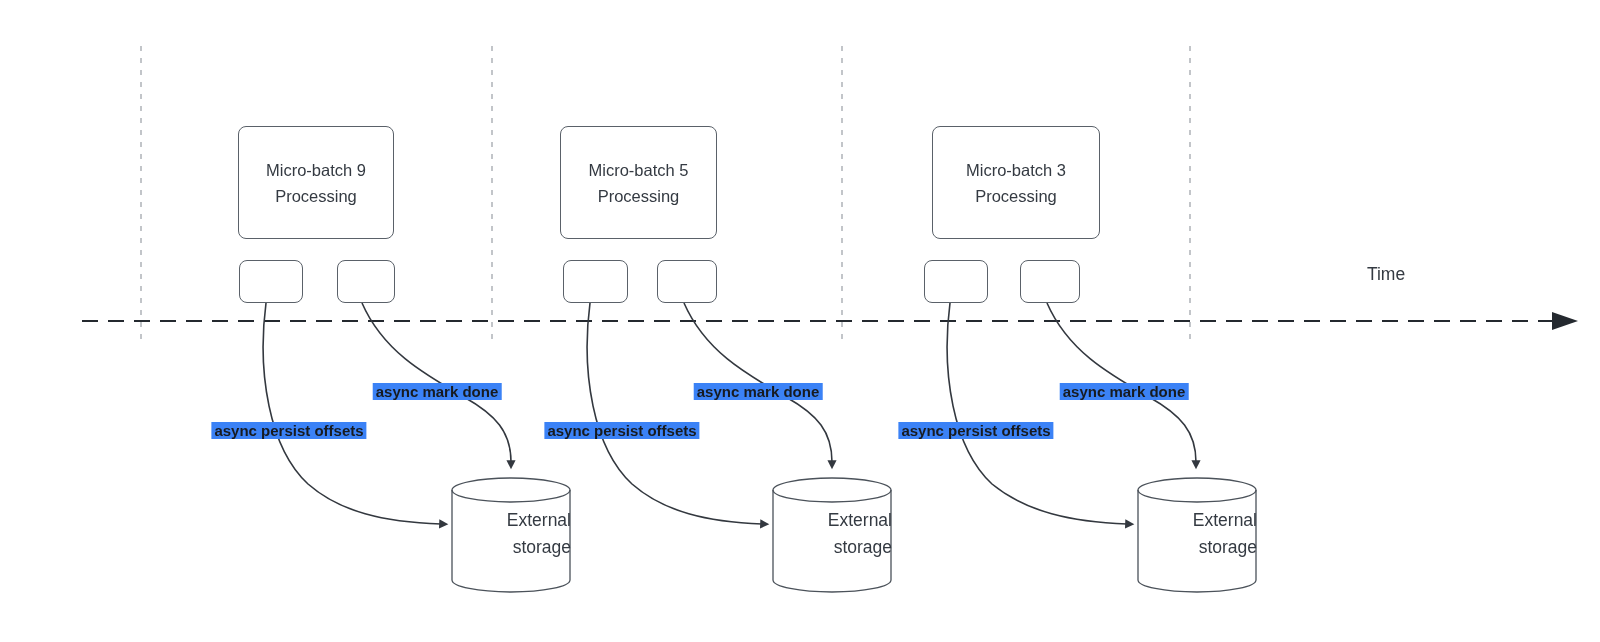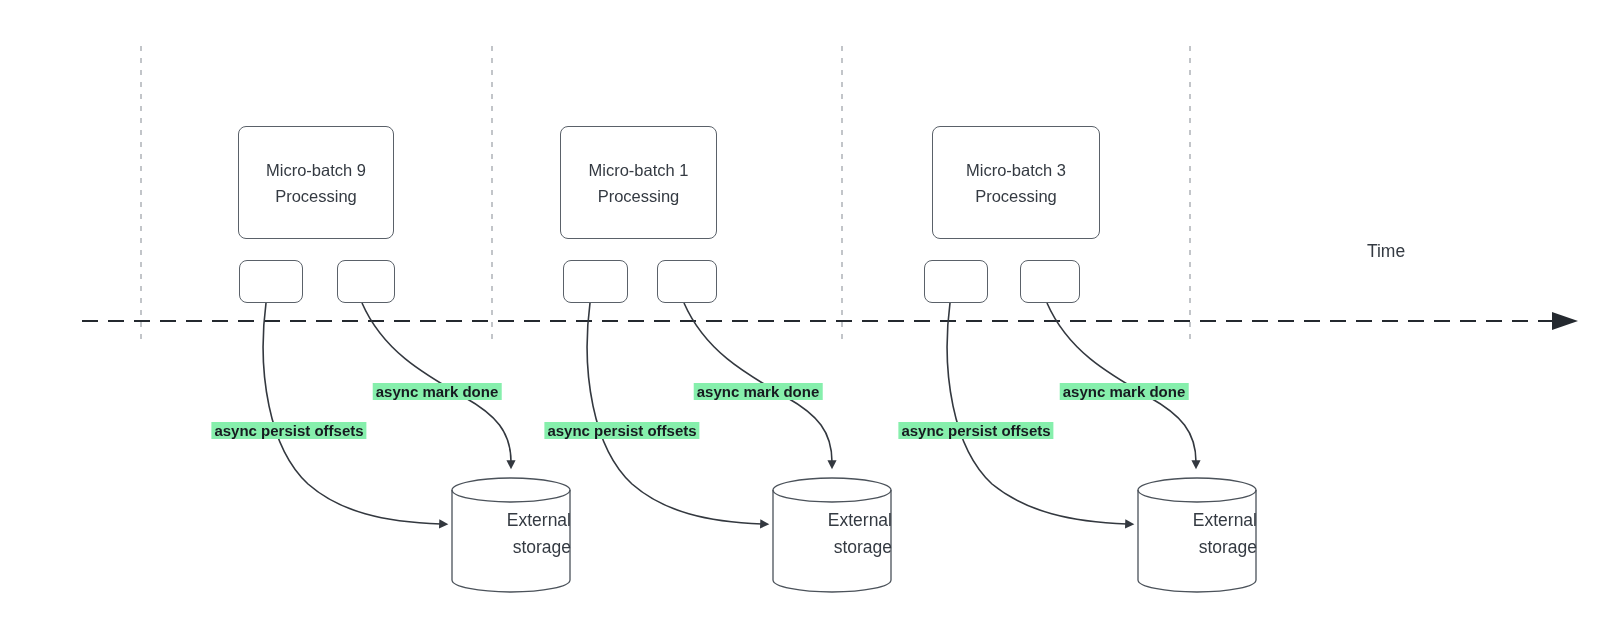--- a/index.html
+++ b/index.html
@@ -38,39 +38,39 @@
     border-radius: 8px;
     background: #ffffff;
     box-sizing: border-box;
   }
   .arrow-label {
     position: absolute;
     transform: translateX(-50%);
     font-size: 15px;
     font-weight: bold;
     color: #171b20;
-    background: #86efac;
+    background: #3b82f6;
     padding: 0 3px;
     white-space: nowrap;
     line-height: 17px;
   }
   .storage-label {
     position: absolute;
     top: 507px;
     width: 120px;
     text-align: right;
     white-space: pre-line;
     font-size: 17.5px;
     line-height: 27px;
     color: #343a42;
   }
   .time-label {
     position: absolute;
     left: 1336px;
-    top: 241px;
+    top: 264px;
     width: 100px;
     text-align: center;
     font-size: 17.5px;
     color: #343a42;
   }
 </style>
 </head>
 <body>
 
 <div id="canvas">
@@ -115,21 +115,21 @@
 
   <div class="batch-box" style="left:238px; width:156px;">Micro-batch 9
 Processing</div>
   <div class="small-box" style="left:239px; width:64px;"></div>
   <div class="small-box" style="left:337px; width:58px;"></div>
   <div class="arrow-label" style="left:289px; top:422px;">async persist offsets</div>
   <div class="arrow-label" style="left:437px; top:383px;">async mark done</div>
   <div class="storage-label" style="left:451px;">External
 storage</div>
 
-  <div class="batch-box" style="left:560px; width:157px;">Micro-batch 1
+  <div class="batch-box" style="left:560px; width:157px;">Micro-batch 5
 Processing</div>
   <div class="small-box" style="left:563px; width:65px;"></div>
   <div class="small-box" style="left:657px; width:60px;"></div>
   <div class="arrow-label" style="left:622px; top:422px;">async persist offsets</div>
   <div class="arrow-label" style="left:758px; top:383px;">async mark done</div>
   <div class="storage-label" style="left:772px;">External
 storage</div>
 
   <div class="batch-box" style="left:932px; width:168px;">Micro-batch 3
 Processing</div>

